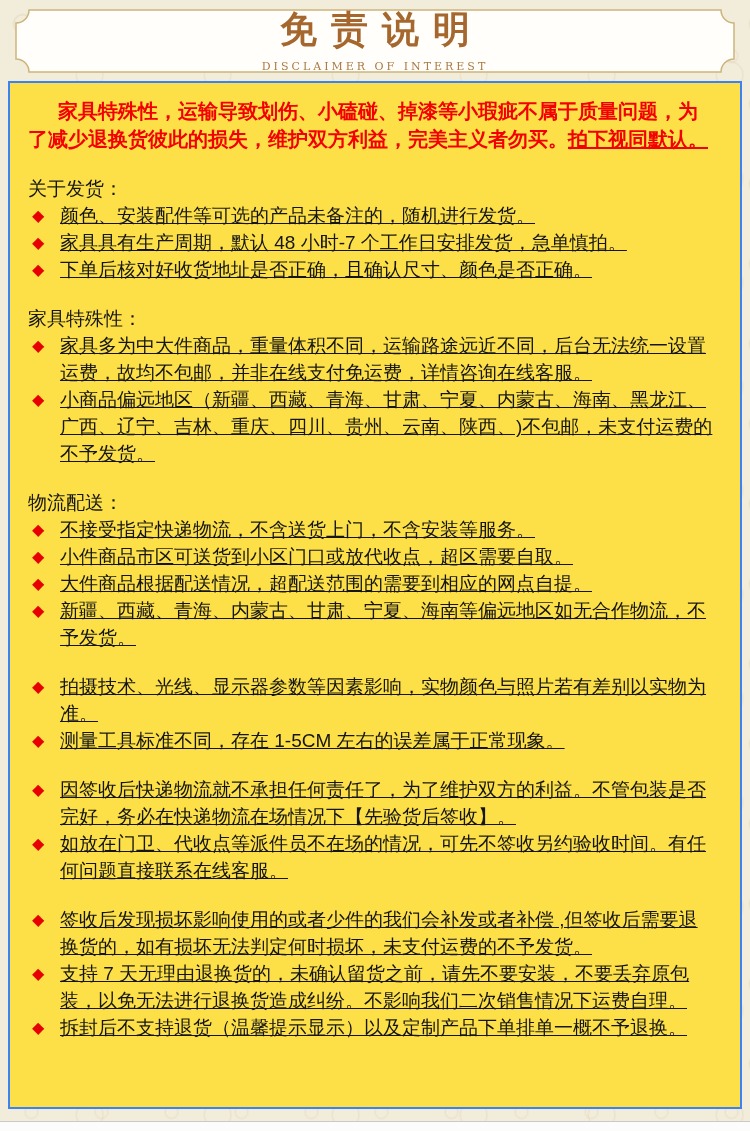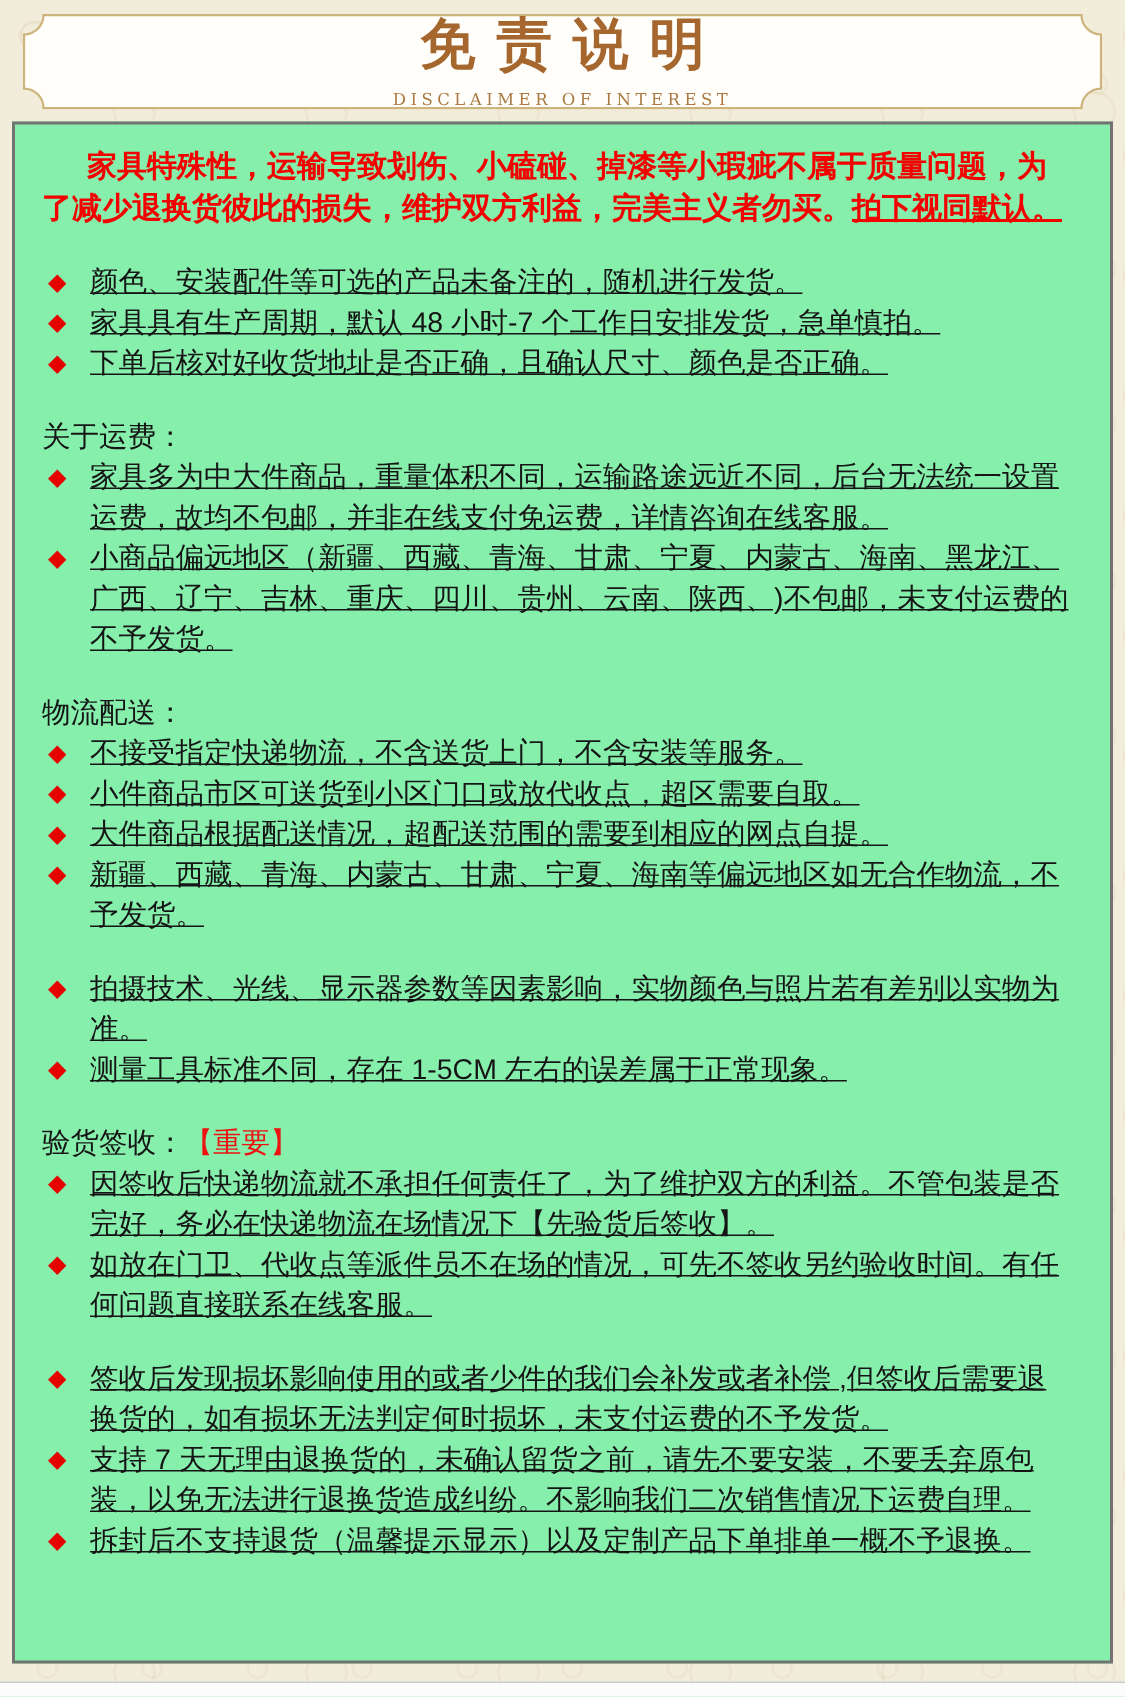--- a/index.html
+++ b/index.html
@@ -37,22 +37,22 @@
     font-family: "DejaVu Serif", "Liberation Serif", serif;
     font-size: 11px; line-height: 13px;
     color: #ab7a43;
     letter-spacing: 3px;
     margin-top: 11px;
   }
 
   
   .content-box {
     position: absolute; top: 81px; left: 8px; right: 8px; bottom: 22px;
-    background: #86efac;
-    border: 2px solid #737373;
+    background: #fde047;
+    border: 2px solid #3b82f6;
     box-sizing: border-box;
     padding: 12px 24px 6px 16px;
   }
 
   .intro {
     color: #f30000;
     font-weight: bold;
     font-size: 20px; line-height: 28px;
     text-indent: 1.5em;
     margin: 2px 0 0 2px;
@@ -99,40 +99,41 @@
     <div class="title">免责说明</div>
     <div class="subtitle">DISCLAIMER OF INTEREST</div>
   </div>
 </div>
 
 <div class="content-box">
   <p class="intro"><span>家具特殊性，运输导致划伤、小磕碰、掉漆等小瑕疵不属于质量问题，为了减少退换货彼此的损失，维护双方利益，完美主义者勿买。</span><span class="underline">拍下视同默认。</span></p>
 
   <div>
   <div class="section">
+    <div class="section-heading"><span>关于发货：</span></div>
     <div>
   <div class="item-row">
     <span class="bullet">◆</span>
     <span class="item-text">颜色、安装配件等可选的产品未备注的，随机进行发货。</span>
   </div>
 
   <div class="item-row">
     <span class="bullet">◆</span>
     <span class="item-text">家具具有生产周期，默认 48 小时-7 个工作日安排发货，急单慎拍。</span>
   </div>
 
   <div class="item-row">
     <span class="bullet">◆</span>
     <span class="item-text">下单后核对好收货地址是否正确，且确认尺寸、颜色是否正确。</span>
   </div>
 </div>
   </div>
 
   <div class="section">
-    <div class="section-heading"><span>关于运费：</span></div>
+    <div class="section-heading"><span>家具特殊性：</span></div>
     <div>
   <div class="item-row">
     <span class="bullet">◆</span>
     <span class="item-text">家具多为中大件商品，重量体积不同，运输路途远近不同，后台无法统一设置运费，故均不包邮，并非在线支付免运费，详情咨询在线客服。</span>
   </div>
 
   <div class="item-row">
     <span class="bullet">◆</span>
     <span class="item-text">小商品偏远地区（新疆、西藏、青海、甘肃、宁夏、内蒙古、海南、黑龙江、广西、辽宁、吉林、重庆、四川、贵州、云南、陕西、)不包邮，未支付运费的不予发货。</span>
   </div>
@@ -172,21 +173,20 @@
   </div>
 
   <div class="item-row">
     <span class="bullet">◆</span>
     <span class="item-text">测量工具标准不同，存在 1-5CM 左右的误差属于正常现象。</span>
   </div>
 </div>
   </div>
 
   <div class="section">
-    <div class="section-heading"><span>验货签收：</span><span class="important">【重要】</span></div>
     <div>
   <div class="item-row">
     <span class="bullet">◆</span>
     <span class="item-text">因签收后快递物流就不承担任何责任了，为了维护双方的利益。不管包装是否完好，务必在快递物流在场情况下【先验货后签收】。</span>
   </div>
 
   <div class="item-row">
     <span class="bullet">◆</span>
     <span class="item-text">如放在门卫、代收点等派件员不在场的情况，可先不签收另约验收时间。有任何问题直接联系在线客服。</span>
   </div>

